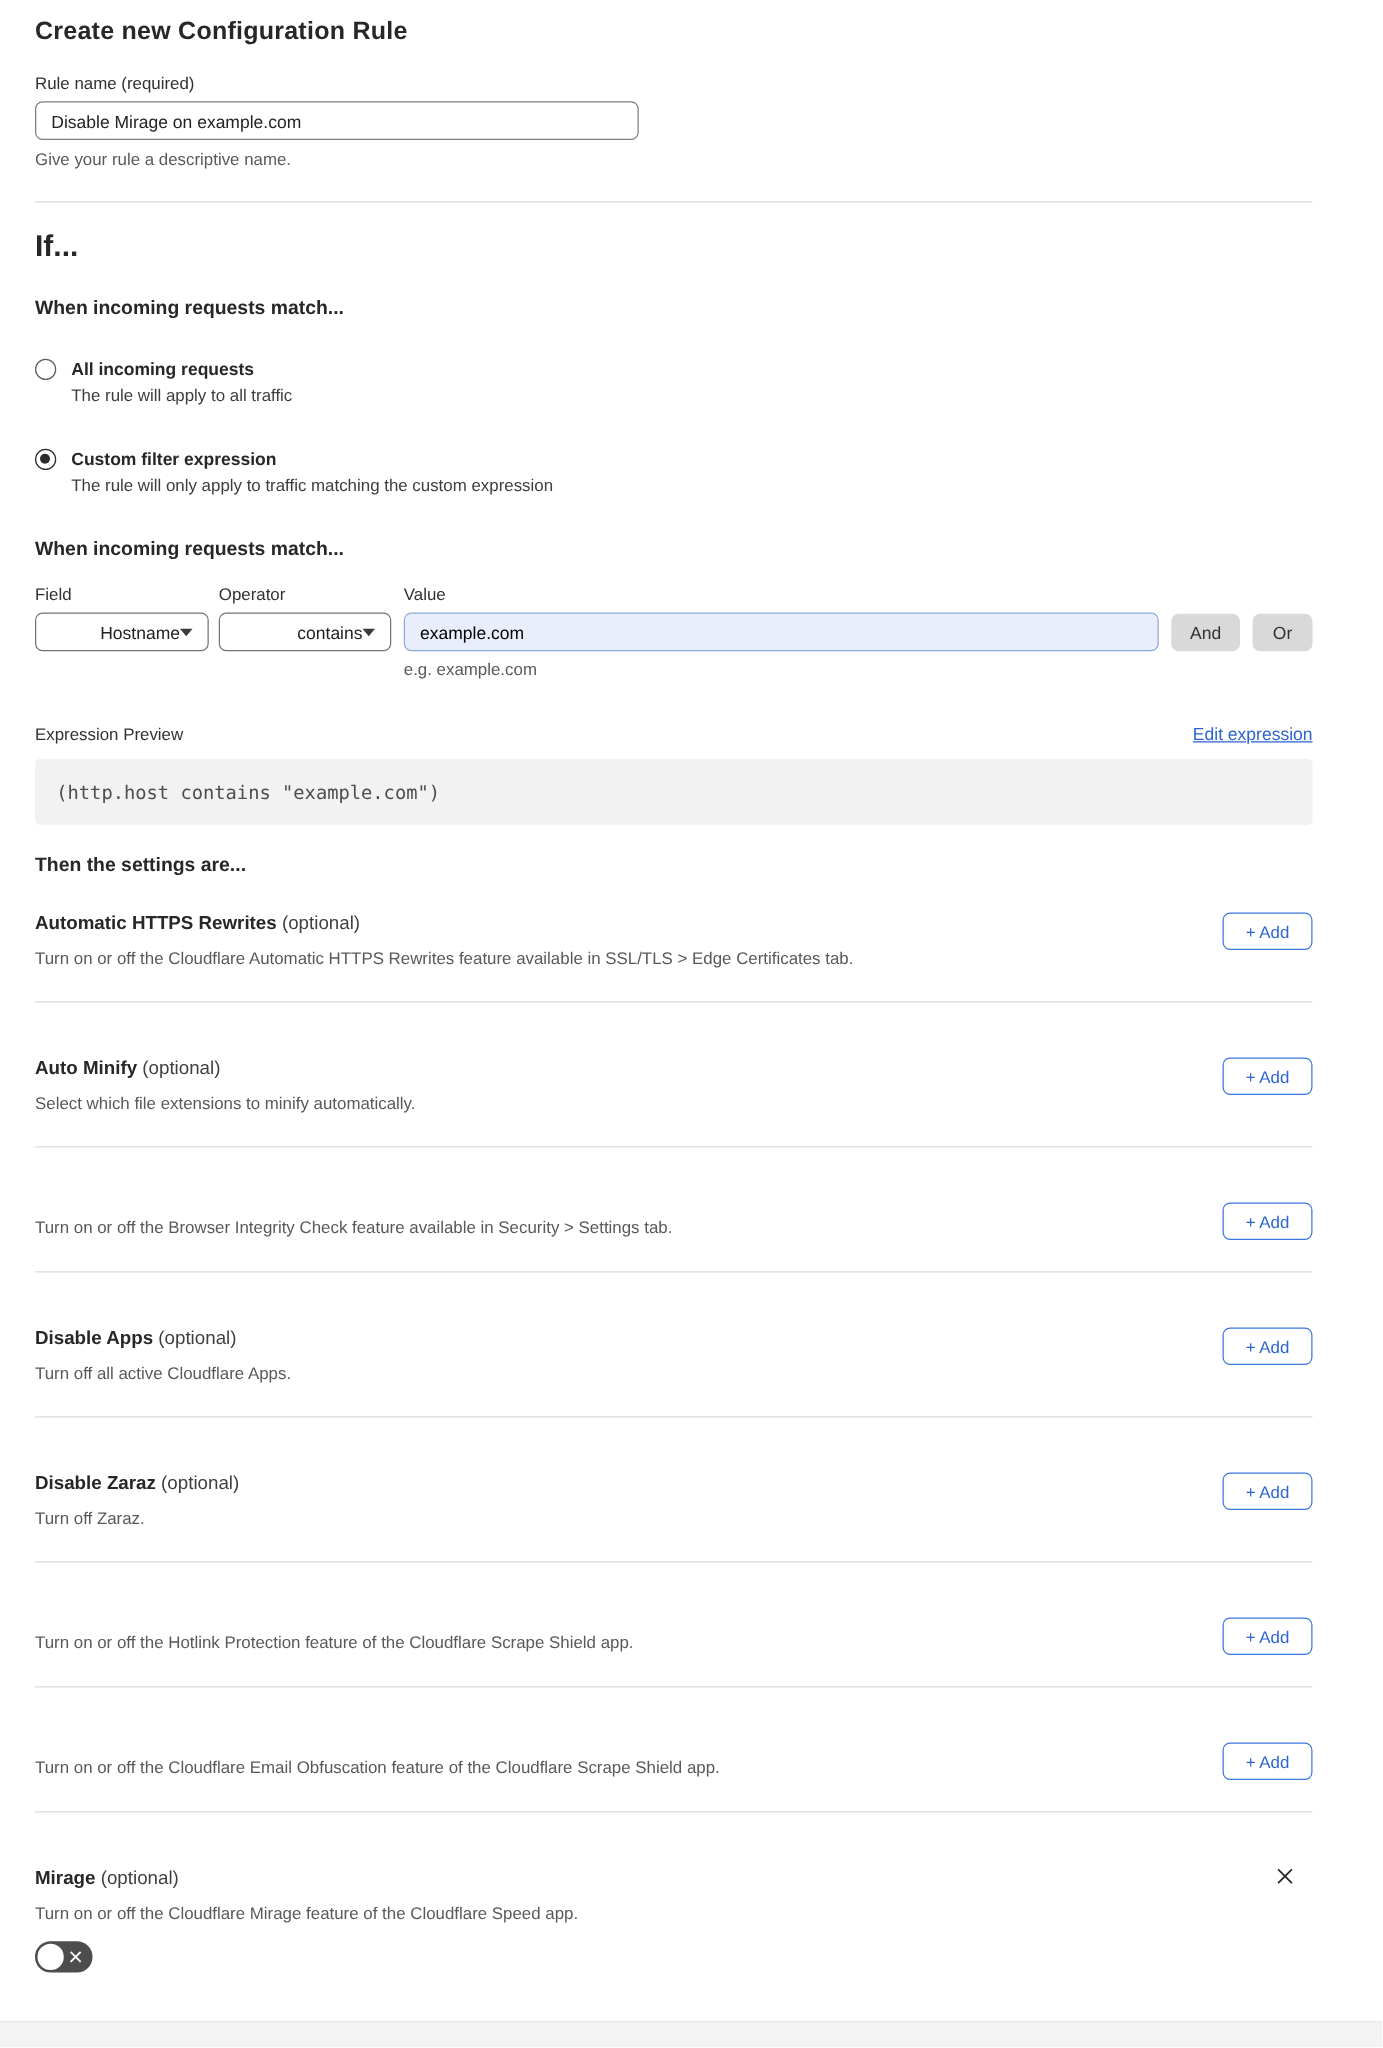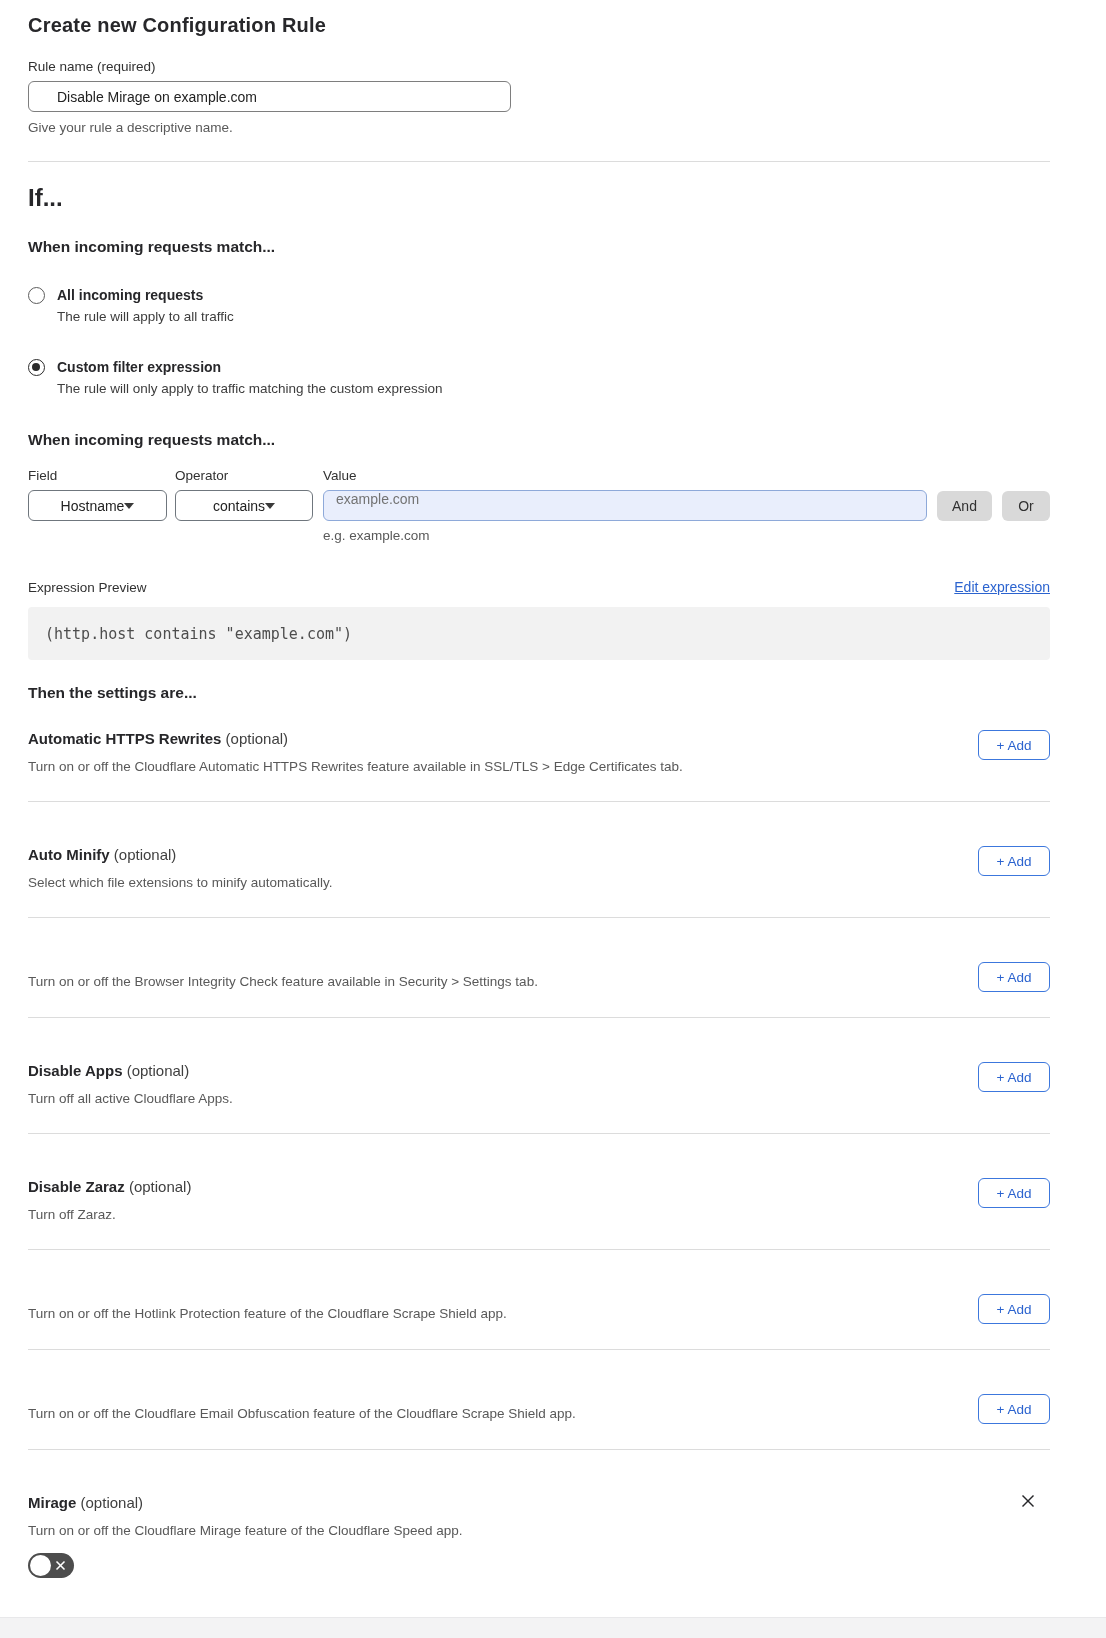--- a/index.html
+++ b/index.html
@@ -10,21 +10,21 @@
   }
   .content { padding:14px 0 0 28px; width:1050px; }
   .inner { width:1022px; }
 
   .page-title { font-size:20px; font-weight:700; color:#27272a; letter-spacing:.2px; }
 
   .field-label { font-size:13.5px; color:#313131; }
   .rule-label { margin-top:22px; }
   .rule-input {
     margin-top:7px; width:483px; height:31px; border:1px solid #7e7e7e; border-radius:6px;
-    padding:0 28px; font-size:14px; color:#222; font-family:"Liberation Sans",sans-serif;
+    padding:0 12px; font-size:14px; color:#222; font-family:"Liberation Sans",sans-serif;
     display:flex; align-items:center; background:#fff;
   }
   .help-text { margin-top:8px; font-size:13.5px; color:#595959; }
 
   .divider { margin-top:26px; border-top:1px solid #dcdcdc; width:1022px; height:0; }
 
   .if-heading { margin-top:22px; font-size:24px; font-weight:700; color:#27272a; }
   .match-heading { margin-top:26px; font-size:15.5px; font-weight:700; color:#27272a; }
 
   .radio-option { margin-top:30px; display:flex; }
@@ -42,29 +42,29 @@
   .radio-label { font-size:14px; font-weight:700; color:#27272a; line-height:18px; }
   .radio-desc { margin-top:4px; font-size:13.5px; color:#3d3d3d; line-height:18px; }
 
   .builder-heading { margin-top:33px; font-size:15.5px; font-weight:700; color:#27272a; }
   .labels-row { margin-top:19px; display:flex; }
   .labels-row .lbl-field { width:147px; }
   .labels-row .lbl-operator { width:148px; }
   .controls-row { margin-top:7px; display:flex; align-items:center; }
   .select-box {
     height:31px; border:1px solid #6f767d; border-radius:6px; background:#fff;
-    display:flex; align-items:center; justify-content:center;
+    display:flex; align-items:center; justify-content:flex-end;
     padding:0 12px; font-size:14px; color:#222; cursor:pointer;
   }
   .select-field { width:139px; margin-right:8px; }
   .select-operator { width:138px; margin-right:10px; }
   .caret { width:0; height:0; border-left:5px solid transparent; border-right:5px solid transparent; border-top:6px solid #3a3a3a; }
   .value-input {
     width:604px; height:31px; background:#e9eefc; border:1px solid #8ea9d9; border-radius:6px;
-    display:flex; align-items:flex-start; padding:0 12px; font-size:14px; color:#737373; margin-right:10px;
+    display:flex; align-items:center; padding:0 12px; font-size:14px; color:#000000; margin-right:10px;
   }
   .gray-btn {
     height:30px; border:none; border-radius:6px; background:#d9d9d9; color:#313131;
     font-size:14px; font-family:"Liberation Sans",sans-serif; cursor:pointer;
   }
   .and-btn { width:55px; margin-right:10px; }
   .or-btn { width:48px; }
   .value-help { margin-top:7px; margin-left:295px; font-size:13.5px; color:#595959; }
 
   .preview-row { margin-top:36px; display:flex; justify-content:space-between; align-items:baseline; width:1022px; }

